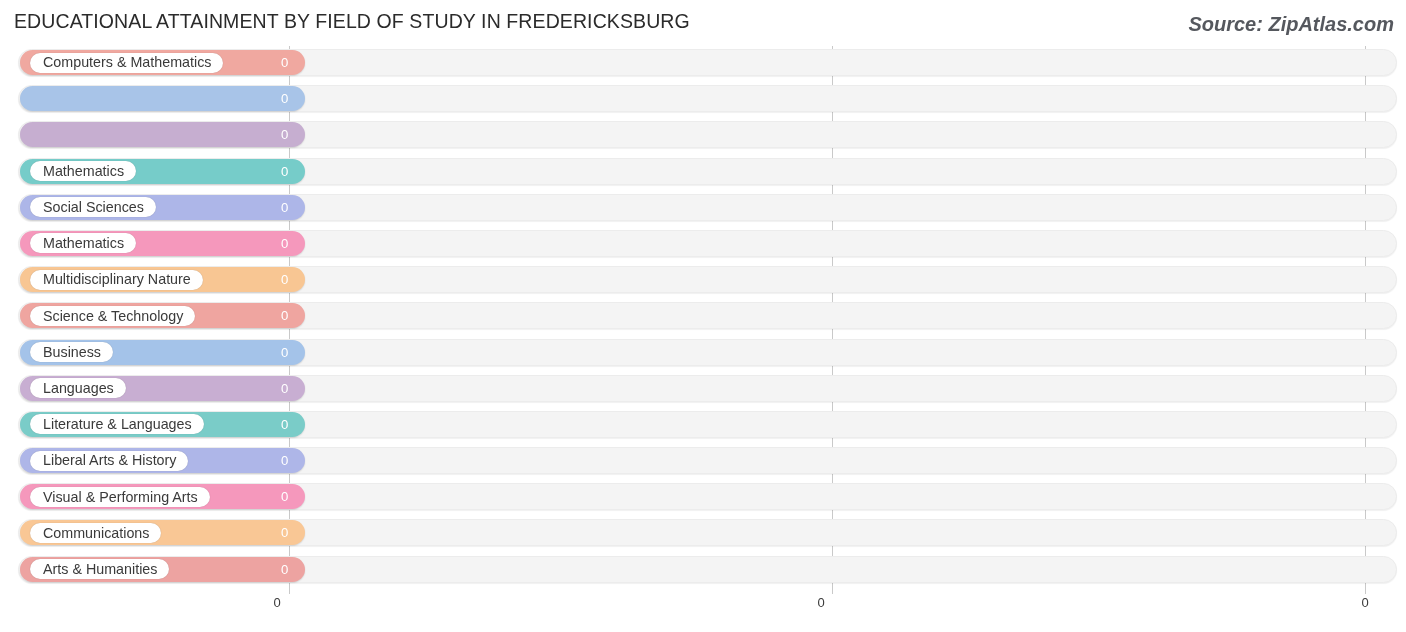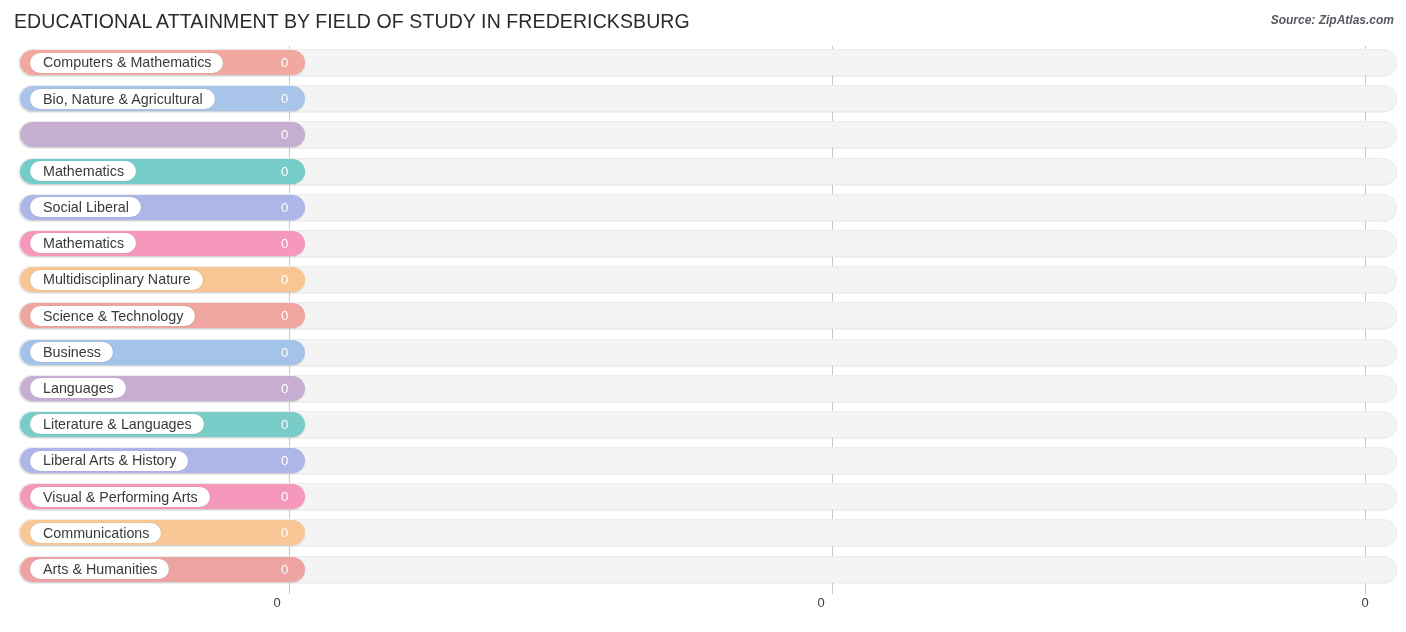--- a/index.html
+++ b/index.html
@@ -29,21 +29,21 @@
     left: 14px; top: 10px;
     font-size: 19.5px;
     letter-spacing: 0.1px;
     color: #2b2b2b;
     font-weight: 400;
     white-space: nowrap;
   }
   .source-note {
     position: absolute;
     right: 12px; top: 13px;
-    font-size: 12px;
+    font-size: 20px;
     font-style: italic;
     font-weight: bold;
     color: #55585e;
     white-space: nowrap;
   }
 
   
   .plot {
     position: absolute;
     left: 0; top: 46px;
@@ -166,43 +166,40 @@
           <div class="track"></div>
           <div class="bar" title="Computers &amp; Mathematics" style="width: 285px; background: rgb(240, 168, 160);"></div>
           <div class="name-pill">
             <span>Computers &amp; Mathematics</span>
           </div>
           <div class="value-label" style="left: 277px;">0</div>
         </div>
         <div class="row">
           <div class="track"></div>
           <div class="bar" title="Bio, Nature &amp; Agricultural" style="width: 285px; background: rgb(168, 196, 232);"></div>
-          <div class="name-pill">
-            <span>Bio, Nature &amp; Agricultural</span>
-          </div>
           <div class="value-label" style="left: 277px;">0</div>
         </div>
         <div class="row">
           <div class="track"></div>
           <div class="bar" title="Physical &amp; Health Sciences" style="width: 285px; background: rgb(198, 174, 208);"></div>
           <div class="value-label" style="left: 277px;">0</div>
         </div>
         <div class="row">
           <div class="track"></div>
           <div class="bar" title="Psychology" style="width: 285px; background: rgb(118, 204, 201);"></div>
           <div class="name-pill">
             <span>Mathematics</span>
           </div>
           <div class="value-label" style="left: 277px;">0</div>
         </div>
         <div class="row">
           <div class="track"></div>
           <div class="bar" title="Social Sciences" style="width: 285px; background: rgb(173, 182, 232);"></div>
           <div class="name-pill">
-            <span>Social Liberal</span>
+            <span>Social Sciences</span>
           </div>
           <div class="value-label" style="left: 277px;">0</div>
         </div>
         <div class="row">
           <div class="track"></div>
           <div class="bar" title="Engineering" style="width: 285px; background: rgb(245, 152, 188);"></div>
           <div class="name-pill">
             <span>Mathematics</span>
           </div>
           <div class="value-label" style="left: 277px;">0</div>

